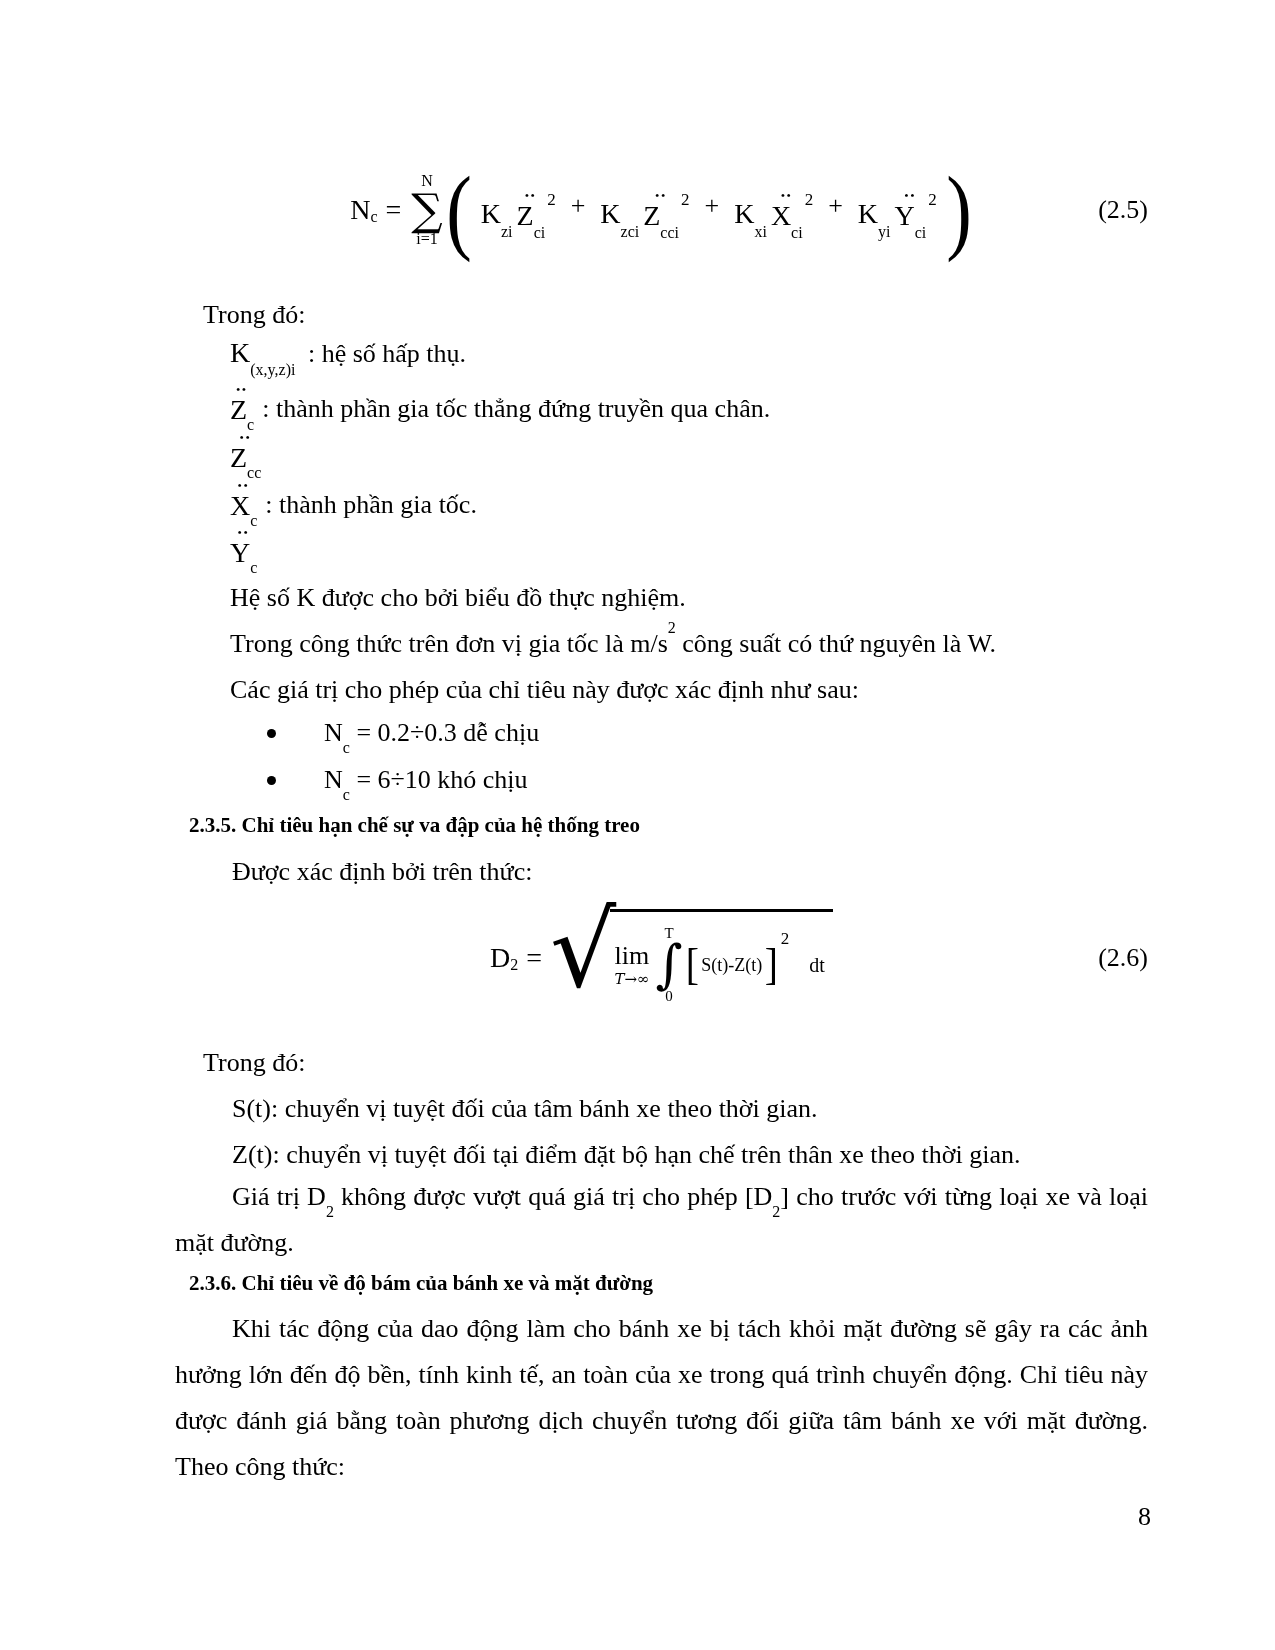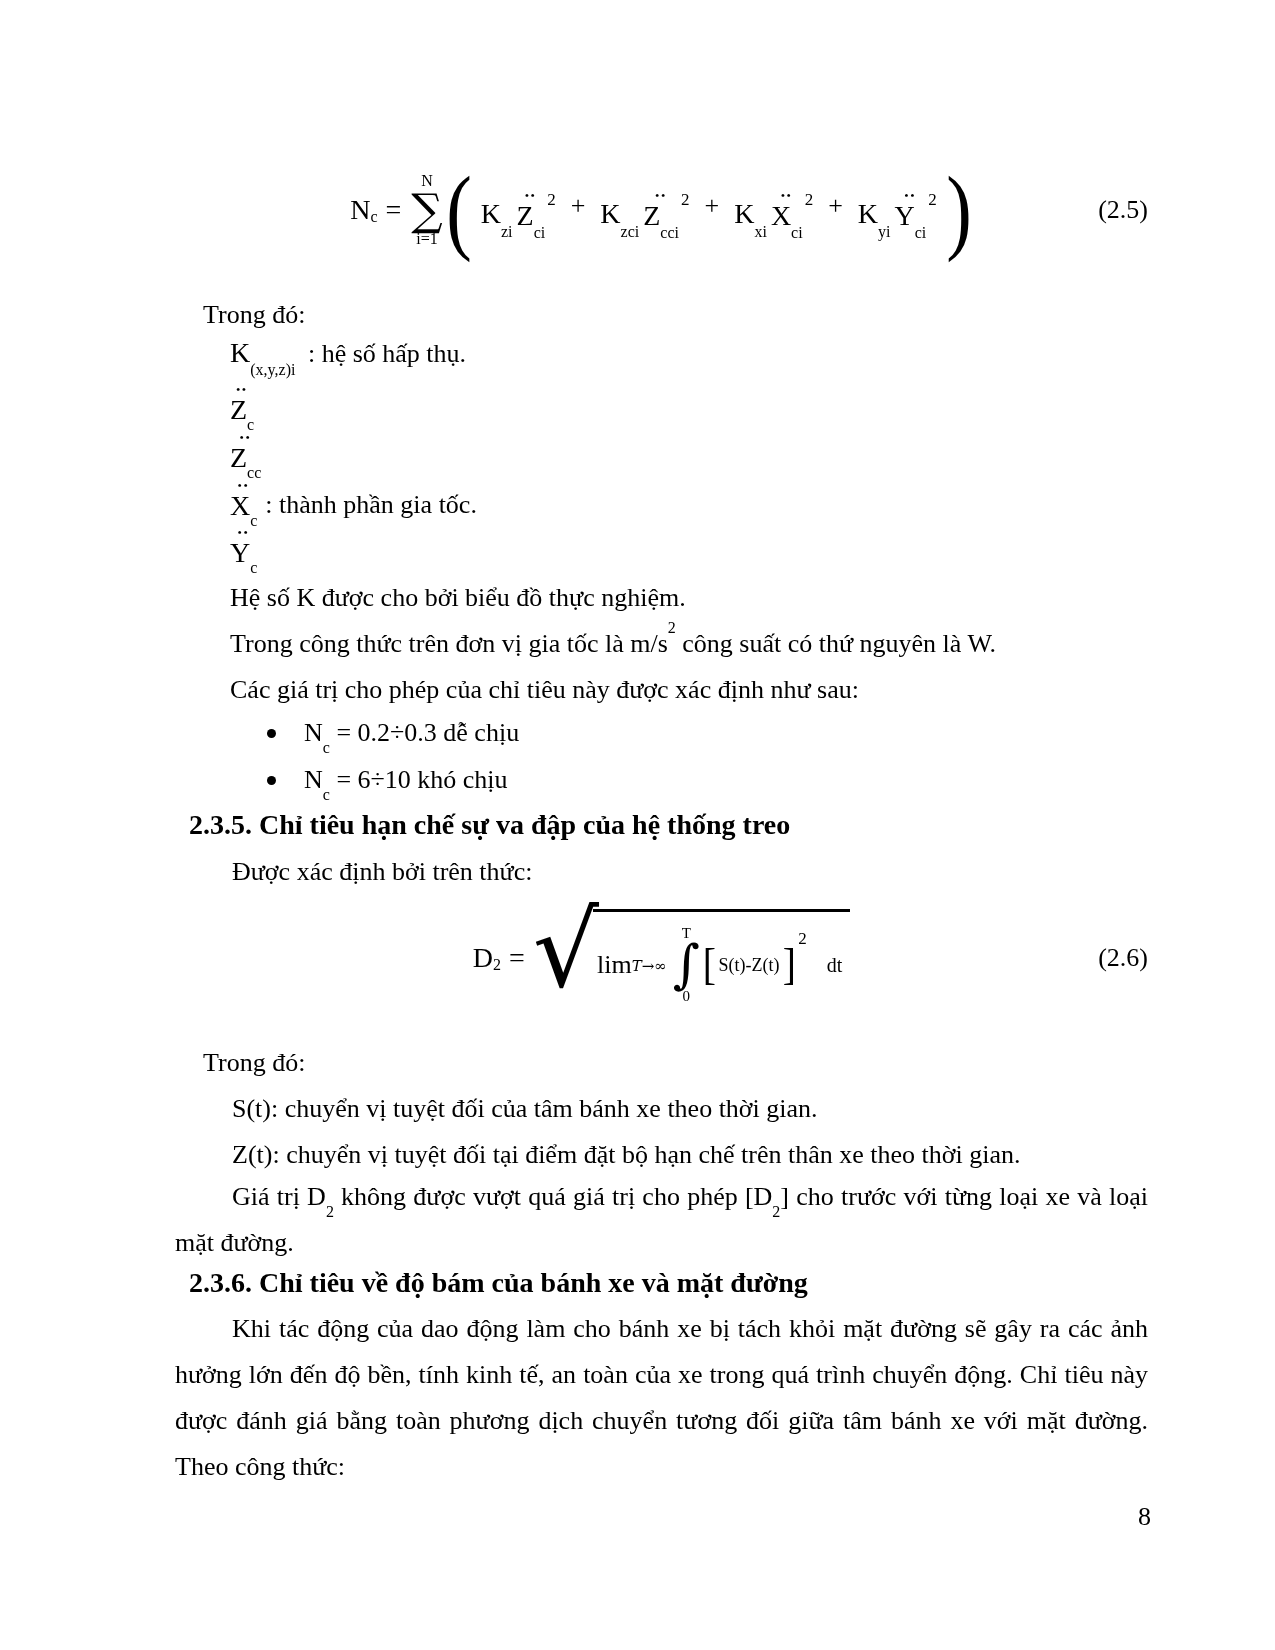--- a/index.html
+++ b/index.html
@@ -9,21 +9,21 @@
     background:#ffffff;
     font-family:"Liberation Serif","DejaVu Serif",serif;
     color:#000;
     overflow:hidden;
     margin:0 auto;
   }
   .content { position:absolute; left:175px; top:0; width:973px; }
   .blk { position:absolute; font-size:26px; line-height:34px; white-space:nowrap; }
   .wrapblk { position:absolute; font-size:26px; line-height:46px; width:973px;
              text-align:justify; text-indent:57px; white-space:normal; }
-  .heading { font-weight:bold; font-size:28px; }
+  .heading { font-weight:bold; font-size:21px; }
 
   
   .f-row { position:absolute; left:0; width:973px; display:flex;
            align-items:center; justify-content:center; }
   .f-label { position:absolute; right:0; top:50%; transform:translateY(-50%);
              font-size:26px; }
   .fs { font-size:28px; }
   sub.fsub { font-size:16px; position:relative; top:7px; line-height:0; letter-spacing:0; }
   .eq { font-size:28px; margin:0 8px; }
 
@@ -47,21 +47,21 @@
   .vrow { font-size:28px; line-height:1.05; }
   .pow2 { font-size:17px; position:relative; top:-30px; margin-left:2px; line-height:0; }
   .plus { font-size:26px; margin:0 7px; position:relative; top:-4px; }
 
   
   .sqrt { display:inline-flex; align-items:flex-start; }
   .sqrt-sign { font-size:104px; line-height:0.8; margin-right:-6px;
                font-family:"DejaVu Serif",serif; }
   .sqrt-content { border-top:3px solid #000; display:inline-flex;
                   align-items:center; padding:14px 8px 2px 4px; }
-  .lim { display:inline-flex; align-items:center;
+  .lim { display:inline-flex; flex-direction:column; align-items:center;
          line-height:1; }
   .lim-top { font-size:26px; }
   .lim-bot { font-size:15px; font-style:italic; margin-top:3px;
              font-family:"DejaVu Serif",serif; }
   .intg { display:inline-flex; flex-direction:column; align-items:center;
           line-height:1; margin:0 2px 0 6px; }
   .int-top { font-size:15px; margin-bottom:1px; }
   .int-sym { font-size:52px; line-height:0.85; font-family:"DejaVu Serif",serif; }
   .int-bot { font-size:15px; margin-top:2px; }
   .sqbr { font-size:44px; line-height:1; font-weight:300; transform:scaleX(0.9); }
@@ -69,21 +69,21 @@
   .dt { font-size:20px; margin-left:20px; }
 
   
   .def-row { position:absolute; display:flex; align-items:flex-end; white-space:nowrap; }
   .def-sym { display:inline-flex; flex-direction:column; align-items:center;
              line-height:1; }
   .dletter { font-size:28px; line-height:1.05; }
   .def-text { font-size:26px; line-height:31px; margin-left:8px; }
 
   
-  .bullet-row { position:absolute; display:flex; align-items:center; white-space:nowrap; }
+  .bullet-row { position:absolute; display:flex; align-items:center; white-space:nowrap;gap:20px; }
   .bullet-dot { width:9px; height:9px; border-radius:50%; background:#000;
                 display:inline-block; margin-right:28px; }
 
   .page-number { position:absolute; left:1138px; top:1502px; font-size:26px; }
   .ksub-paren { font-size:16px; position:relative; top:7px; }
   sup.tsup { font-size:16px; position:relative; top:-9px; line-height:0; }
   sub.psub { font-size:16px; position:relative; top:6px; line-height:0; }
 </style>
 </head>
 <body>
@@ -147,20 +147,21 @@
     <div class="blk" style="top:336px; left:55px;">
       <span class="fs">K</span><sub class="ksub-paren">(x,y,z)i</sub>
       <span style="margin-left:6px;">: hệ số hấp thụ.</span>
     </div>
 
     <div class="def-row" style="top:384px; left:55px;">
       <span class="def-sym">
         <span class="ddots">••</span>
         <span><span class="dletter">Z</span><sub class="fsub">c</sub></span>
       </span>
+      <span class="def-text">: thành phần gia tốc thẳng đứng truyền qua chân.</span>
     </div>
 
     <div class="def-row" style="top:432px; left:55px;">
       <span class="def-sym">
         <span class="ddots">••</span>
         <span><span class="dletter">Z</span><sub class="fsub">cc</sub></span>
       </span>
     </div>
 
     <div class="def-row" style="top:480px; left:55px;">

